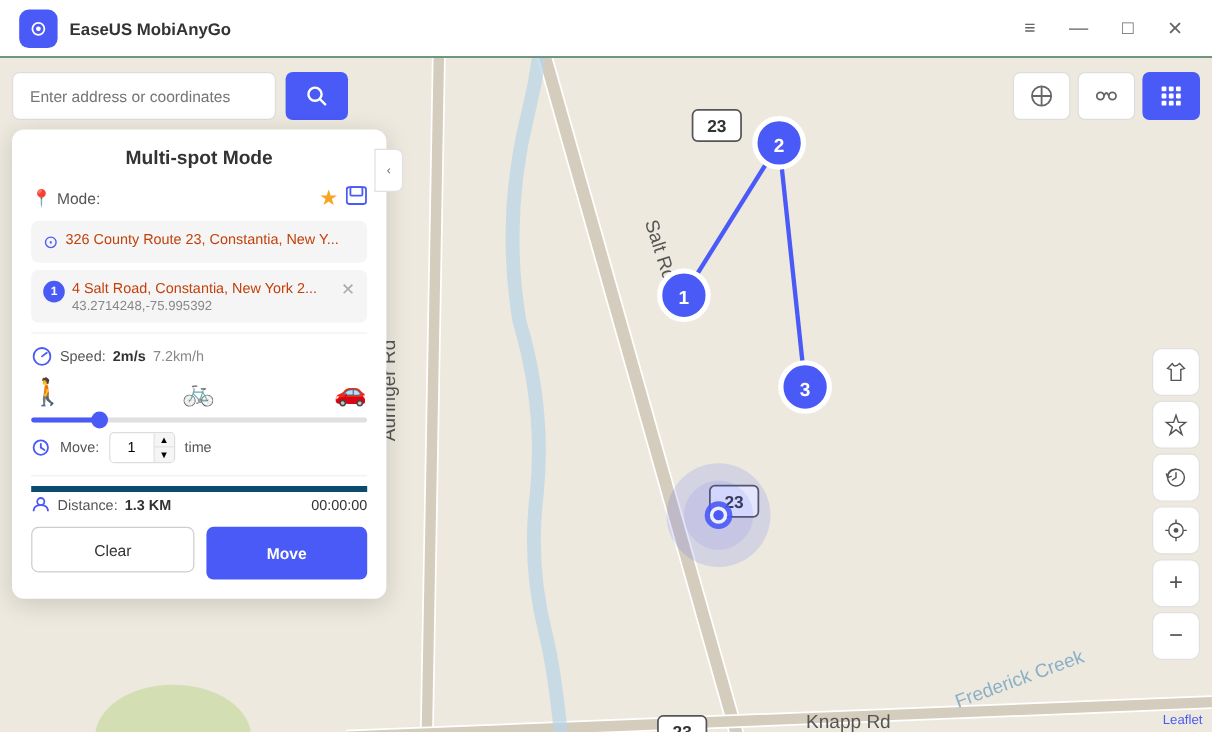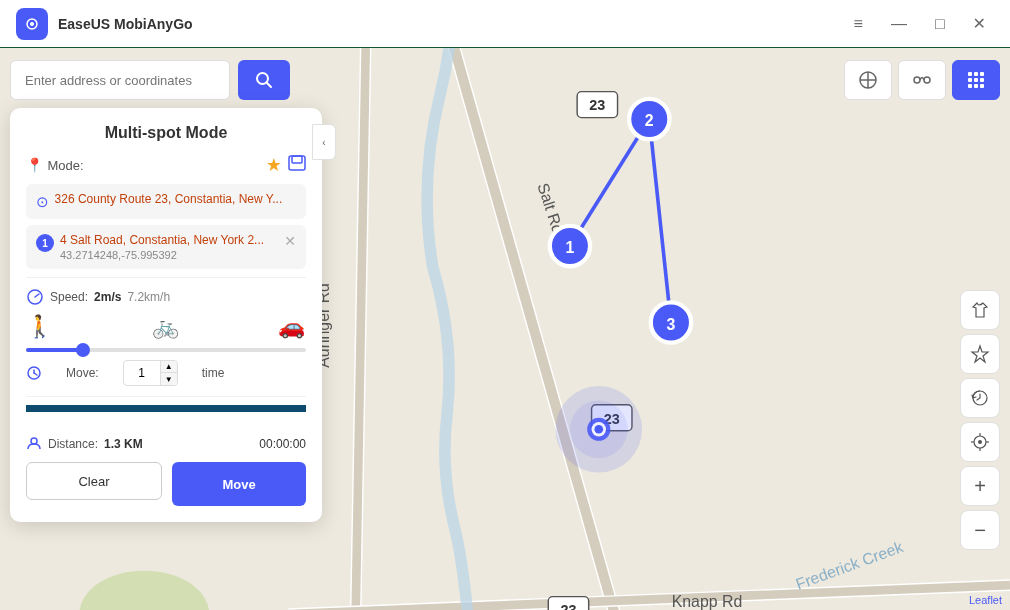--- a/index.html
+++ b/index.html
@@ -104,37 +104,37 @@
     .transport-icon { font-size: 20px; color: #4a5af7; cursor: pointer; }
     .speed-slider {
       width: 100%; height: 4px; background: #e0e0e0; border-radius: 2px;
       position: relative; margin-bottom: 8px;
     }
     .speed-slider-track { height: 4px; background: #4a5af7; border-radius: 2px; width: 20%; }
     .speed-slider-thumb {
       width: 14px; height: 14px; background: #4a5af7; border-radius: 50%;
       position: absolute; top: -5px; left: 18%; cursor: pointer;
     }
-    .move-row { display: flex; align-items: center; gap: 24px; }
+    .move-row { display: flex; align-items: center; gap: 8px; }
     .move-label { font-size: 12px; color: #555; }
     .move-input-wrap {
       display: flex; align-items: center; border: 1px solid #ddd; border-radius: 4px;
       overflow: hidden; height: 26px;
     }
     .move-input { width: 36px; border: none; text-align: center; font-size: 12px; outline: none; }
     .move-spinners { display: flex; flex-direction: column; border-left: 1px solid #ddd; }
     .move-spin-btn { width: 16px; height: 13px; background: #f5f5f5; border: none; cursor: pointer; font-size: 8px; display: flex; align-items: center; justify-content: center; }
     .move-spin-btn:first-child { border-bottom: 1px solid #ddd; }
     .move-unit { font-size: 12px; color: #555; }
 
     
     .distance-section {
       display: flex; align-items: center; justify-content: space-between;
-      padding: 24px 0 10px;
-      border-top: 7px solid #0c4a6e;
+      padding: 3px 0 10px;
+      border-top: 5px solid #0c4a6e;
     }
     .distance-left { display: flex; align-items: center; gap: 6px; }
     .distance-label { font-size: 12px; color: #555; }
     .distance-value { font-size: 12px; color: #333; font-weight: 600; }
     .distance-time { font-size: 12px; color: #333; }
 
     
     .action-buttons { display: flex; gap: 10px; }
     .btn-clear {
       flex: 1; height: 38px; background: #fff; border: 1px solid #ccc;

